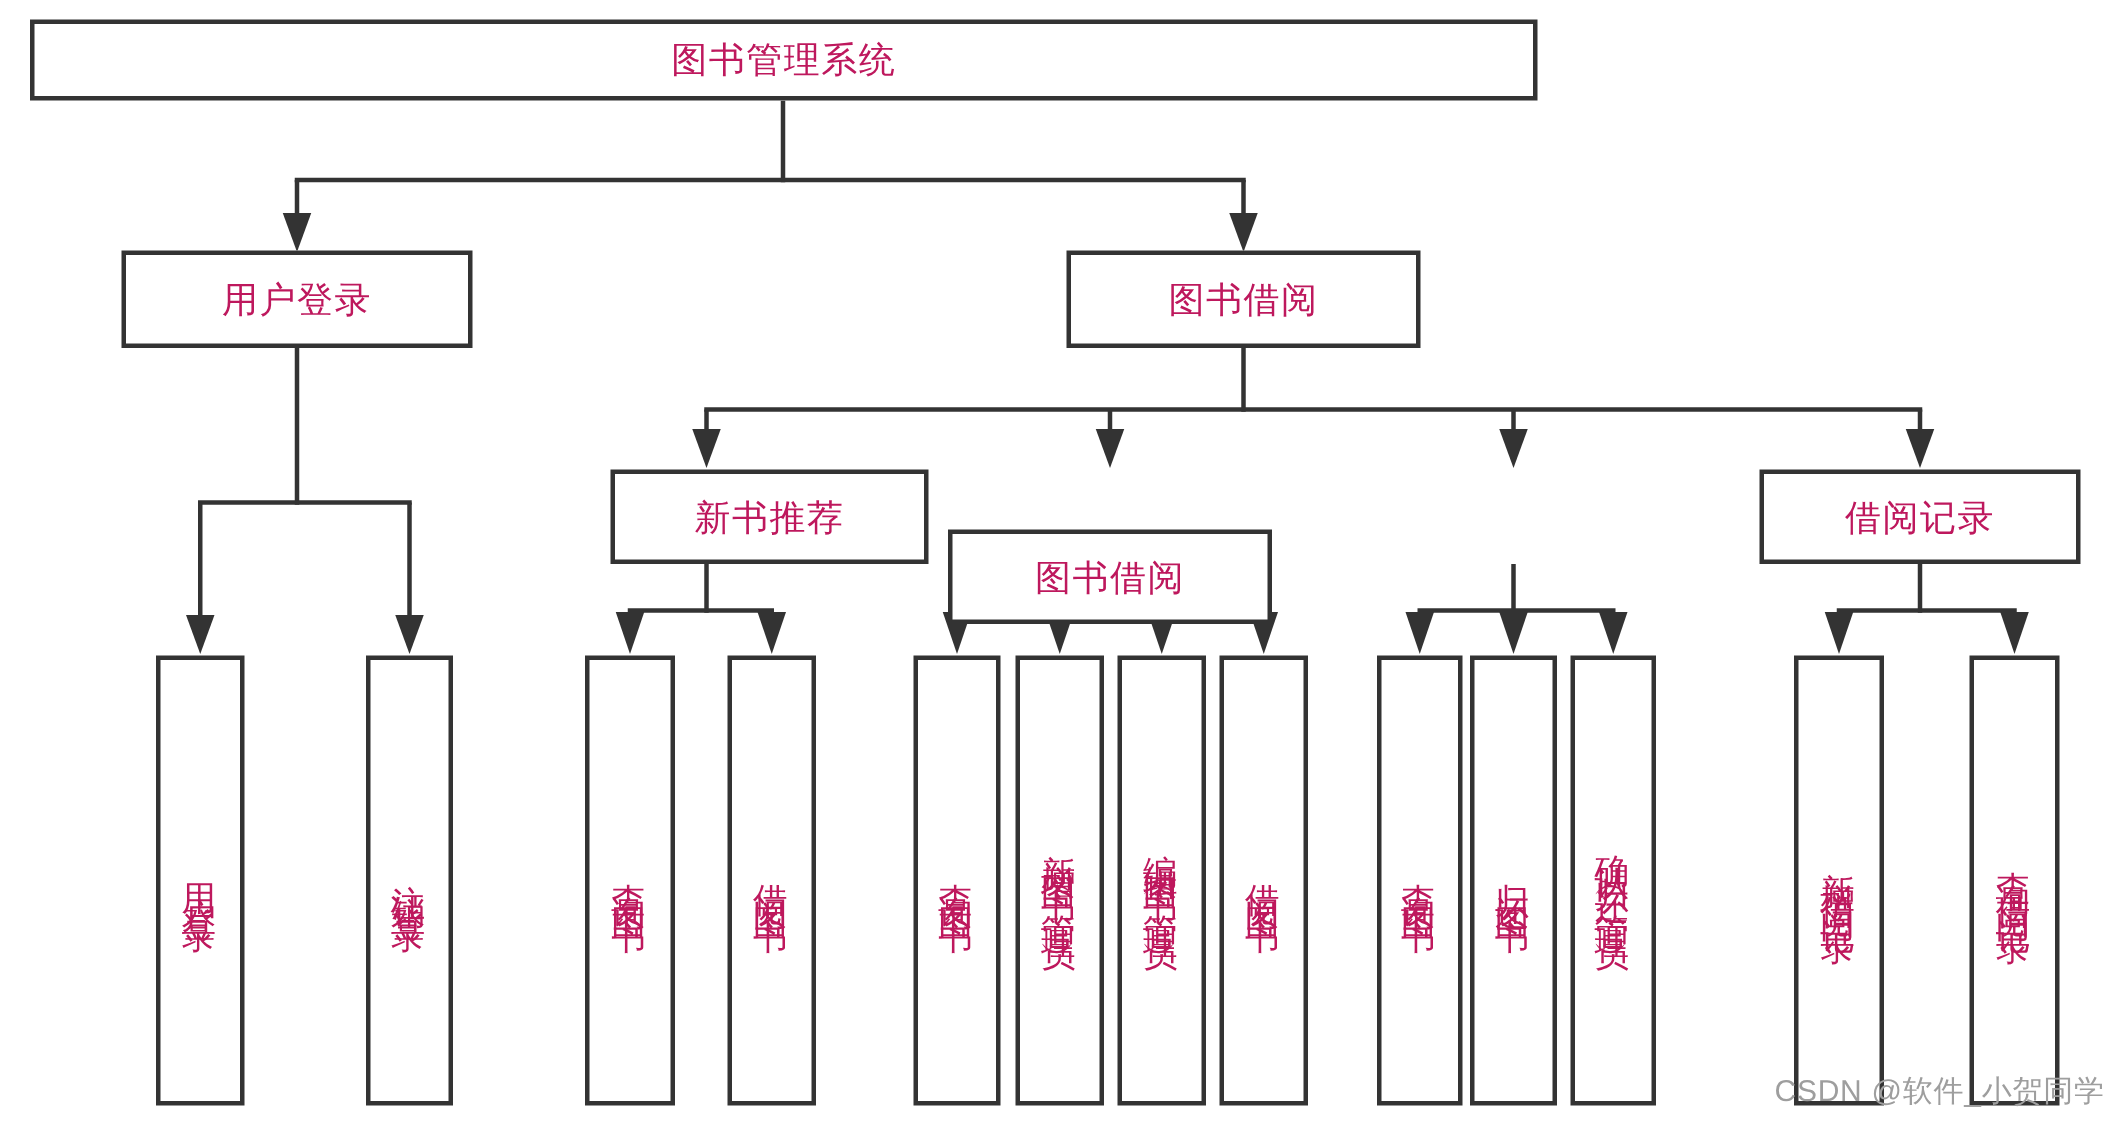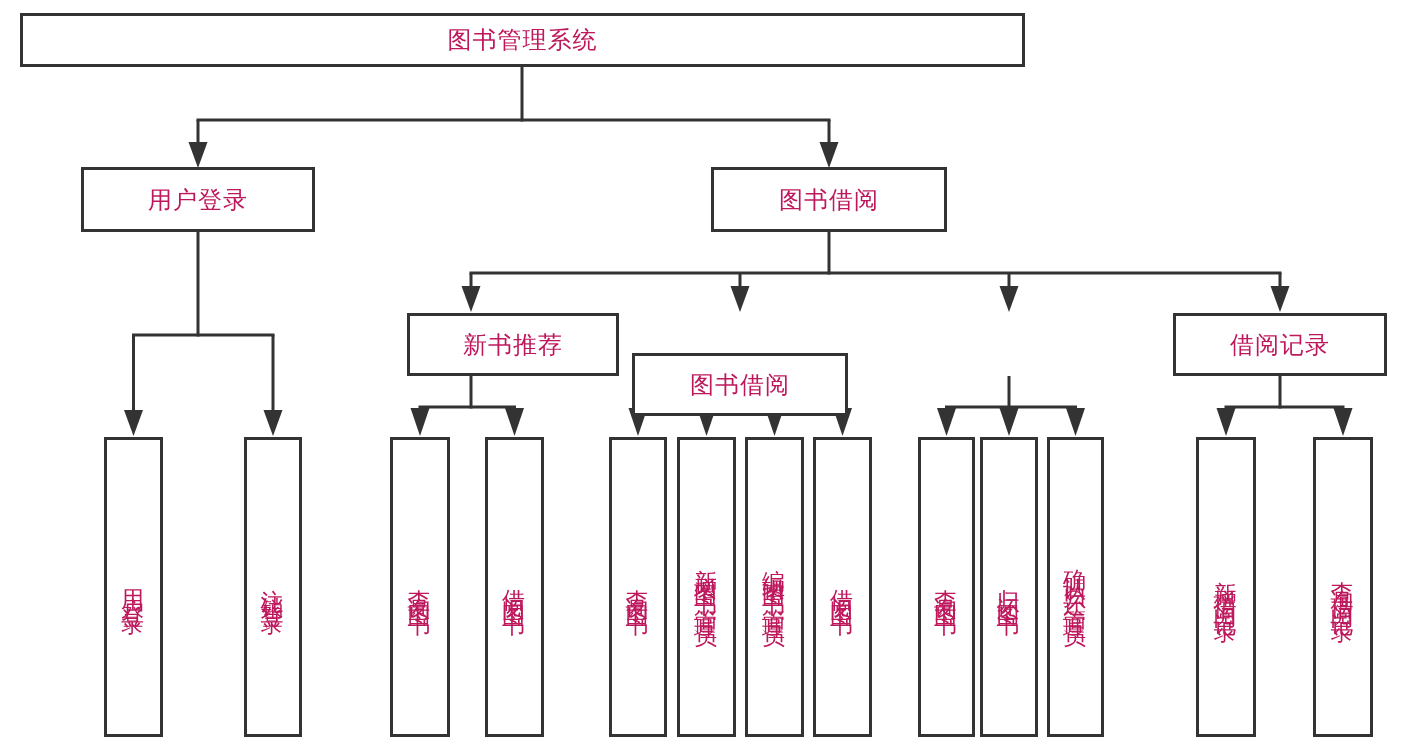--- a/index.html
+++ b/index.html
@@ -192,14 +192,15 @@
   <div class="node leaf" style="left:1047px; top:437px; width:57px; height:300px;">
     <span class="node-label">确认归还（管理员）</span>
   </div>
   <div class="node leaf" style="left:1196px; top:437px; width:60px; height:300px;">
     <span class="node-label">新增借阅记录</span>
   </div>
   <div class="node leaf" style="left:1313px; top:437px; width:60px; height:300px;">
     <span class="node-label">查询借阅记录</span>
   </div>
 
+  <div class="watermark">CSDN @软件_小贺同学</div>
 
 </div>
 
 </body></html>

